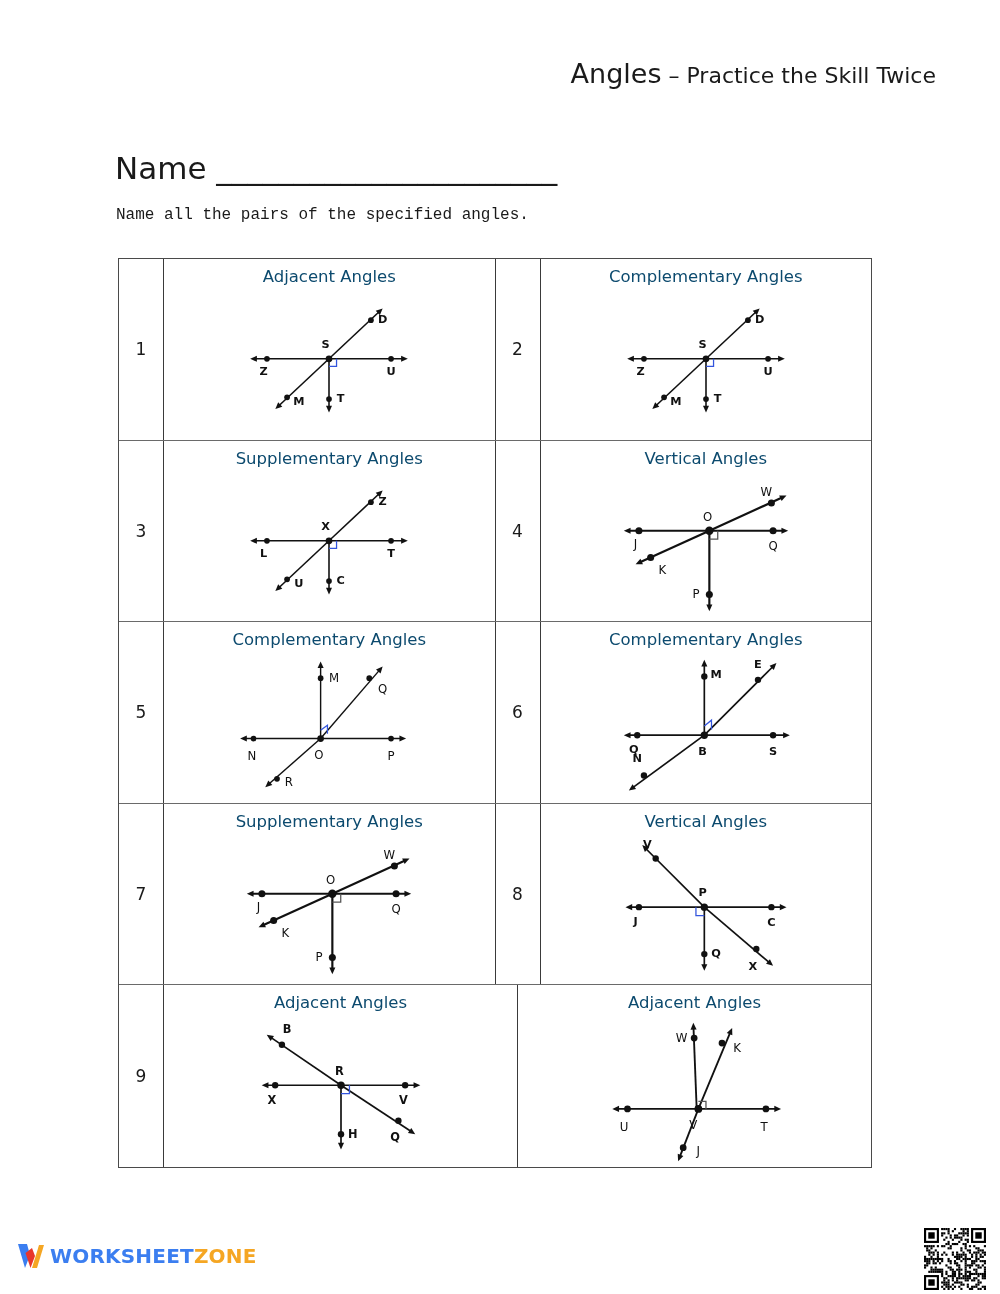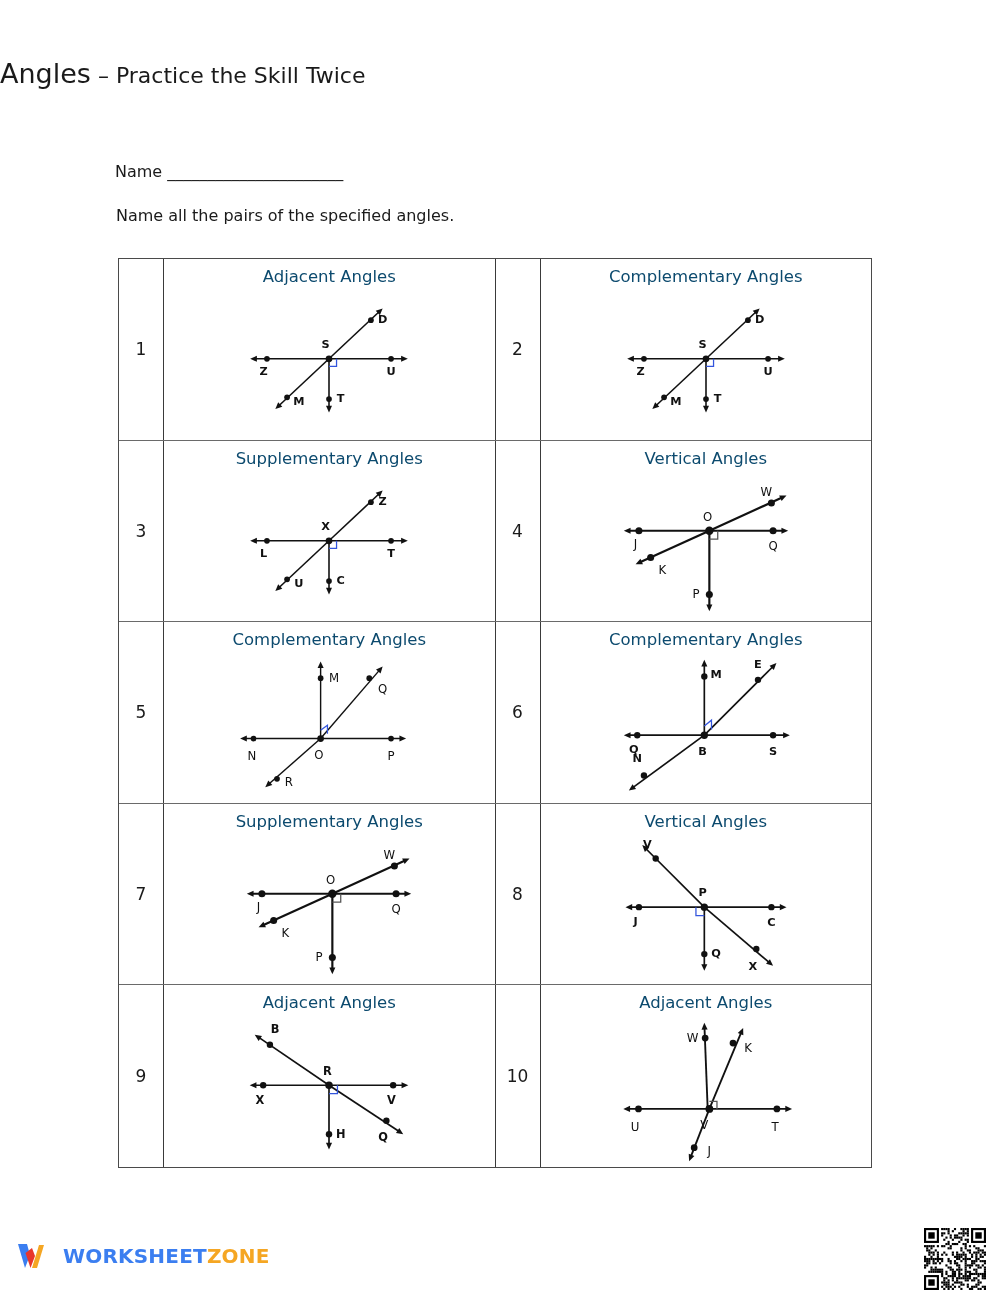--- a/index.html
+++ b/index.html
@@ -7,33 +7,33 @@
     width:1000px; height:1294px;
     background:#ffffff;
     font-family:"DejaVu Sans", sans-serif;
     color:#111111;
     position:relative;
     overflow:hidden;
   }
   
   #title{
     position:absolute; left:0; top:58px; width:936px;
-    text-align:left; font-size:25px; font-weight:400; color:#1a1a1a;
+    text-align:right; font-size:25px; font-weight:400; color:#1a1a1a;
   }
   #title .main{font-size:27px;}
   #title .sub{font-size:22px;}
   #nameRow{
     position:absolute; left:115px; top:150px; width:790px; height:34px;
   }
-  .field{position:absolute; font-size:16px; color:#1a1a1a; white-space:pre;margin-top:12px;}
+  .field{position:absolute; font-size:31px; color:#1a1a1a; white-space:pre;}
   #nameField{left:0; top:0;}
   #dateField{left:502px; top:0;}
   #instructions{
     position:absolute; left:116px; top:206px;
-    font-size:16px; color:#1a1a1a;
+    font-size:16px; color:#1a1a1a;font-family:Liberation Mono, monospace;
   }
   
   #grid{
     position:absolute; left:118px; top:258px;
     width:754px; height:910px;
     border:1.4px solid #4a4a4a;
     box-sizing:border-box;
   }
   .row{
     display:flex; width:100%; height:20%;
@@ -56,21 +56,21 @@
   .qtitle{
     position:absolute; left:0; right:0; top:8px;
     text-align:center; font-size:16.5px; color:#0c4a6e;
   }
   .figwrap{
     position:absolute; left:0; right:0; top:26px; bottom:2px;
   }
   .figwrap svg{display:block; margin:0 auto; height:100%;}
   
   #footer{position:absolute; left:0; top:1225px; width:1000px; height:68px;}
-  #logo{position:absolute; left:16px; top:14px; display:flex; align-items:center; gap:13px;}
+  #logo{position:absolute; left:16px; top:14px; display:flex; align-items:center; gap:0;}
   #logomark{width:34px; height:34px;}
   #logotext{font-size:20px; font-weight:700; letter-spacing:.2px;}
   #logotext .ws{color:#3b7ef0;}
   #logotext .zn{color:#f5a623;}
   #scanText{
     position:absolute; right:82px; top:20px;
     font-size:22px; color:#111111; white-space:nowrap;
   }
   #qr{position:absolute; right:14px; top:3px; width:62px; height:62px;}
 </style>
@@ -387,21 +387,20 @@
               <text x="130" y="72" font-size="13.5" font-family="&quot;DejaVu Sans&quot;, sans-serif" font-weight="700" fill="#111111" text-anchor="middle" dominant-baseline="middle">R</text>
               <text x="50" y="106" font-size="13.5" font-family="&quot;DejaVu Sans&quot;, sans-serif" font-weight="700" fill="#111111" text-anchor="middle" dominant-baseline="middle">X</text>
               <text x="206" y="106" font-size="13.5" font-family="&quot;DejaVu Sans&quot;, sans-serif" font-weight="700" fill="#111111" text-anchor="middle" dominant-baseline="middle">V</text>
               <text x="68" y="22" font-size="13.5" font-family="&quot;DejaVu Sans&quot;, sans-serif" font-weight="700" fill="#111111" text-anchor="middle" dominant-baseline="middle">B</text>
               <text x="196" y="150" font-size="13.5" font-family="&quot;DejaVu Sans&quot;, sans-serif" font-weight="700" fill="#111111" text-anchor="middle" dominant-baseline="middle">Q</text>
               <text x="146" y="146" font-size="13.5" font-family="&quot;DejaVu Sans&quot;, sans-serif" font-weight="700" fill="#111111" text-anchor="middle" dominant-baseline="middle">H</text>
             </g>
           </svg>
         </div>
       </div>
-      <div class="numcell">10</div>
       <div class="itemcell last">
         <div class="qtitle">Adjacent Angles</div>
         <div class="figwrap">
           <svg viewBox="0 0 264 182" width="264" height="148">
             <g>
               <line x1="136" y1="116" x2="39.76" y2="116" stroke="#111111" stroke-width="2.2"></line>
               <polygon points="34,116 42,112.4 42,119.6" fill="#111111"></polygon>
               <line x1="136" y1="116" x2="228.24" y2="116" stroke="#111111" stroke-width="2.2"></line>
               <polygon points="234,116 226,119.6 226,112.4" fill="#111111"></polygon>
               <line x1="134" y1="116" x2="130.22570886416526" y2="19.755576036213686" stroke="#111111" stroke-width="2.2"></line>

